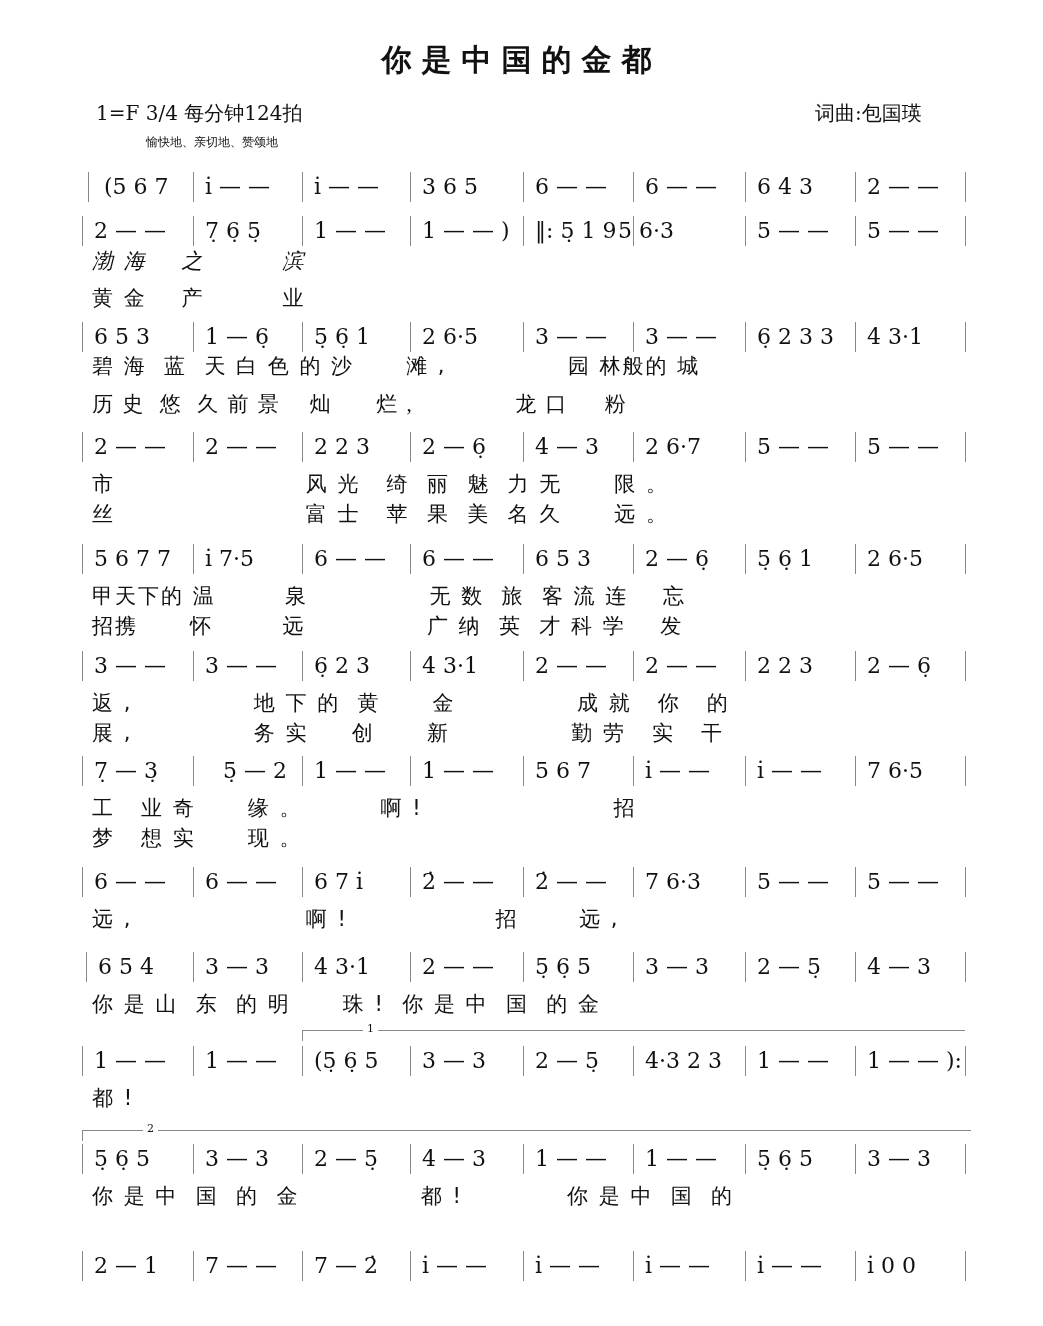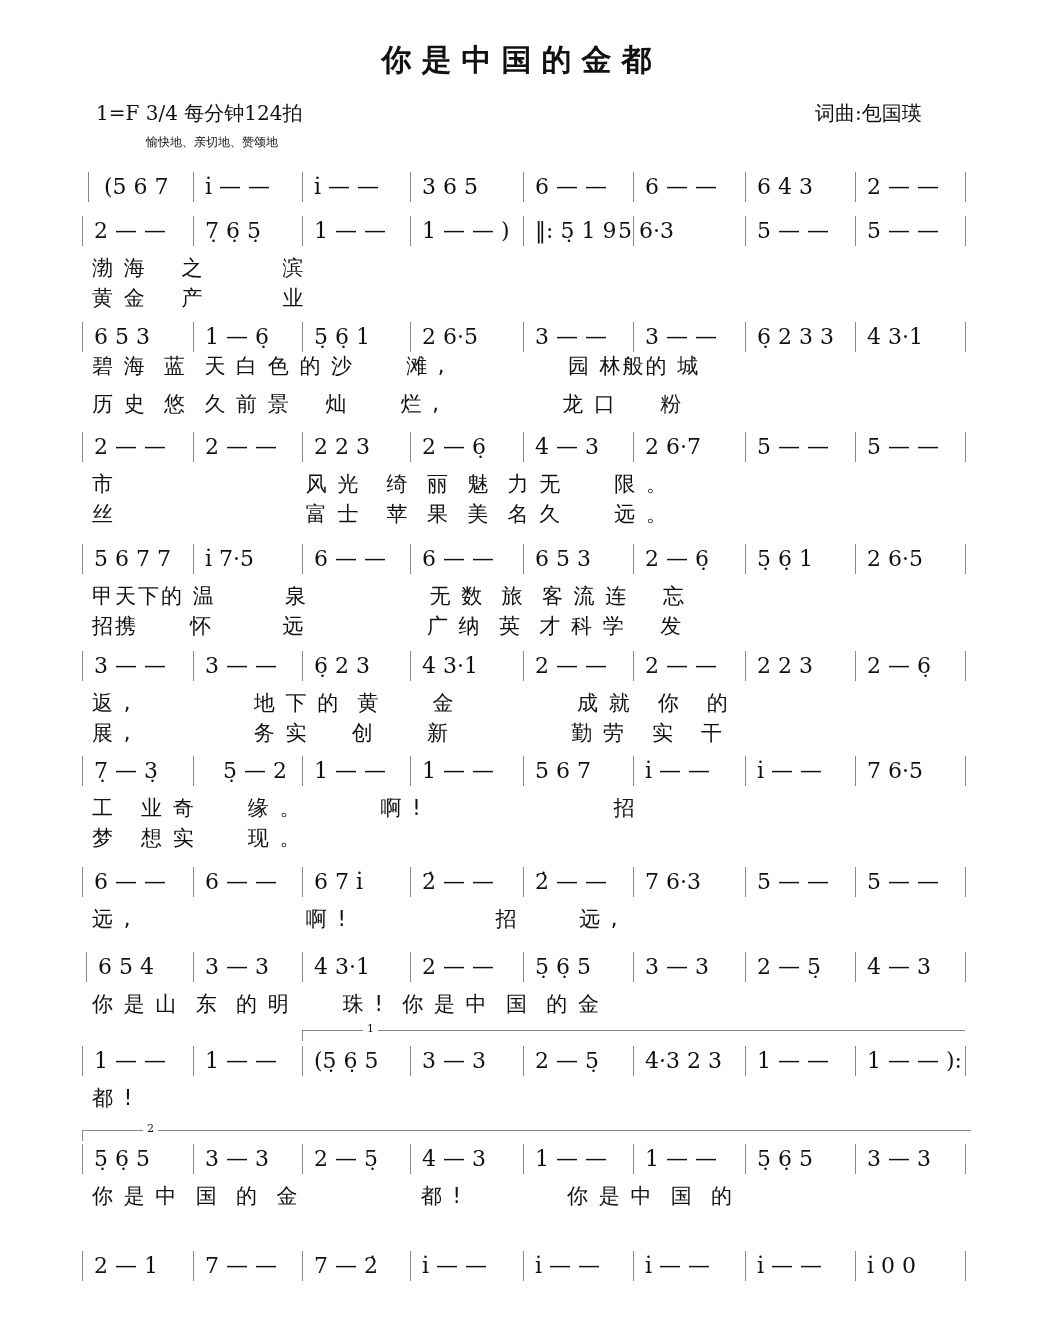--- a/index.html
+++ b/index.html
@@ -61,21 +61,21 @@
         <div class="bar" style="left: 965px;"></div>
         <span class="note" style="left: 94px;">2 — —</span>
         <span class="note" style="left: 205px;">7̣ 6̣ 5̣</span>
         <span class="note" style="left: 314px;">1 — —</span>
         <span class="note" style="left: 422px;">1 — — )</span>
         <span class="note" style="left: 535px;">‖: 5̣ 1 9</span>
         <span class="note" style="left: 618px;">5 6·3</span>
         <span class="note" style="left: 757px;">5 — —</span>
         <span class="note" style="left: 867px;">5 — —</span>
       </div>
-      <div class="lyr" style="left: 92px; top: 42px;">渤 海    之         滨</div>
+      <div class="lyr" style="left: 92px; top: 35px; font-style: italic;">渤 海    之         滨</div>
       <div class="lyr" style="left: 92px; top: 72px;">黄 金    产         业</div>
     </div>
     <div class="row" style="top: 318px;">
       <div class="notes">
         <div class="bar" style="left: 82px;"></div>
         <div class="bar" style="left: 193px;"></div>
         <div class="bar" style="left: 302px;"></div>
         <div class="bar" style="left: 410px;"></div>
         <div class="bar" style="left: 523px;"></div>
         <div class="bar" style="left: 633px;"></div>
@@ -85,21 +85,21 @@
         <span class="note" style="left: 94px;">6 5 3</span>
         <span class="note" style="left: 205px;">1 — 6̣</span>
         <span class="note" style="left: 314px;">5̣ 6̣ 1</span>
         <span class="note" style="left: 422px;">2 6·5</span>
         <span class="note" style="left: 535px;">3 — —</span>
         <span class="note" style="left: 645px;">3 — —</span>
         <span class="note" style="left: 757px;">6̣ 2 3 3</span>
         <span class="note" style="left: 867px;">4 3·1</span>
       </div>
       <div class="lyr" style="left: 92px; top: 34px;">碧 海  蓝  天 白 色 的 沙      滩 ,              园 林般的 城</div>
-      <div class="lyr" style="left: 92px; top: 72px;">历 史  悠  久 前 景    灿      烂 ,              龙 口     粉</div>
+      <div class="lyr" style="left: 92px; top: 72px; font-family: Liberation Serif, serif;">历 史  悠  久 前 景    灿      烂 ,              龙 口     粉</div>
     </div>
     <div class="row" style="top: 428px;">
       <div class="notes">
         <div class="bar" style="left: 82px;"></div>
         <div class="bar" style="left: 193px;"></div>
         <div class="bar" style="left: 302px;"></div>
         <div class="bar" style="left: 410px;"></div>
         <div class="bar" style="left: 523px;"></div>
         <div class="bar" style="left: 633px;"></div>
         <div class="bar" style="left: 745px;"></div>

